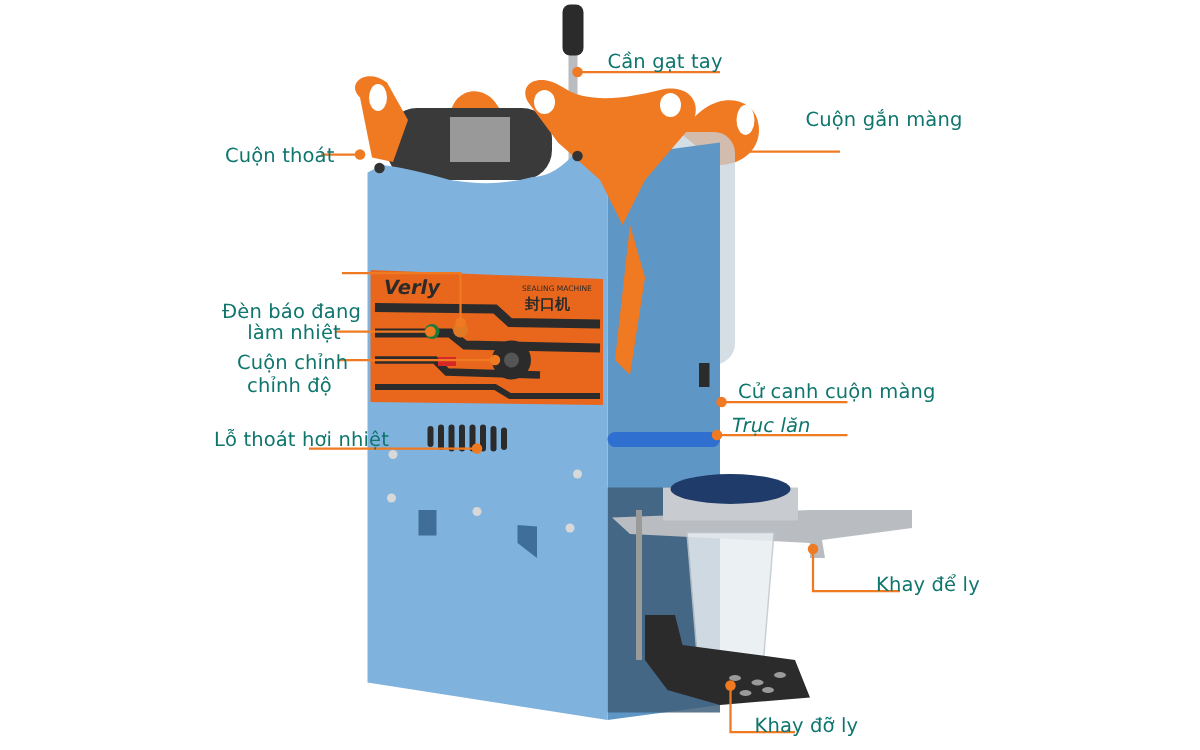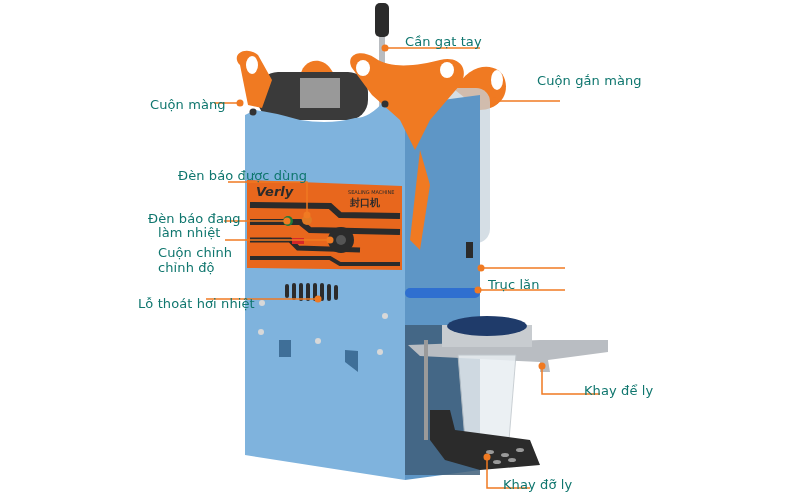--- a/index.html
+++ b/index.html
@@ -1,20 +1,20 @@
 <!DOCTYPE html>
 <html><head>
   <meta charset="utf-8">
   <style>
     html, body { margin: 0; padding: 0; background: #ffffff; }
     body { width: 800px; height: 500px; position: relative; overflow: hidden; font-family: "DejaVu Sans", sans-serif; }
     .stage { position: absolute; left: 0; top: 0; width: 800px; height: 500px; }
     svg.machine { position: absolute; left: 0; top: 0; }
     .label { position: absolute; font-size: 13px; color: #0f766e; line-height: 15px; white-space: nowrap; letter-spacing: 0.1px; }
-    .label.center { text-align: left; margin-top: 10px; }
+    .label.center { text-align: center; }
   </style>
 </head>
 <body>
 
 <div class="stage">
 
   <svg class="machine" width="800" height="500" viewBox="0 0 800 500">
 
     <g>
       <path d="M300,80 C300,60 320,55 330,68 L345,90 L335,110 Z" fill="#f07a22"></path>
@@ -135,25 +135,25 @@
       <circle cx="330" cy="240" r="3.5"></circle>
       <circle cx="318" cy="299" r="3.5"></circle>
       <circle cx="481" cy="268" r="3.5"></circle>
       <circle cx="478" cy="290" r="3.5"></circle>
       <circle cx="542" cy="366" r="3.5"></circle>
       <circle cx="487" cy="457" r="3.5"></circle>
     </g>
   </svg>
 
   <div class="label" style="left:405px; top:34px;">Cần gạt tay</div>
-  <div class="label" style="left:150px; top:97px;">Cuộn màng</div>
+  <div class="label" style="left:150px; top:97px;">Cuộn thoát</div>
   <div class="label" style="left:537px; top:73px;">Cuộn gắn màng</div>
-  <div class="label" style="left:178px; top:168px;">Đèn báo được dùng</div>
   <div class="label center" style="left:148px; top:201px; width:86px;">Đèn báo đang</div>
   <div class="label center" style="left:158px; top:215px; width:76px;">làm nhiệt</div>
   <div class="label center" style="left:158px; top:235px; width:70px;">Cuộn chỉnh</div>
   <div class="label center" style="left:158px; top:250px; width:70px;">chỉnh độ</div>
   <div class="label center" style="left:138px; top:286px; width:126px;">Lỗ thoát hơi nhiệt</div>
-  <div class="label" style="left:488px; top:277px;">Trục lăn</div>
+  <div class="label" style="left:492px; top:254px;">Cử canh cuộn màng</div>
+  <div class="label" style="left:488px; top:277px;font-style:italic;">Trục lăn</div>
   <div class="label" style="left:584px; top:383px;">Khay để ly</div>
   <div class="label" style="left:503px; top:477px;text-align:center;">Khay đỡ ly</div>
 
 </div>
 
 </body></html>

